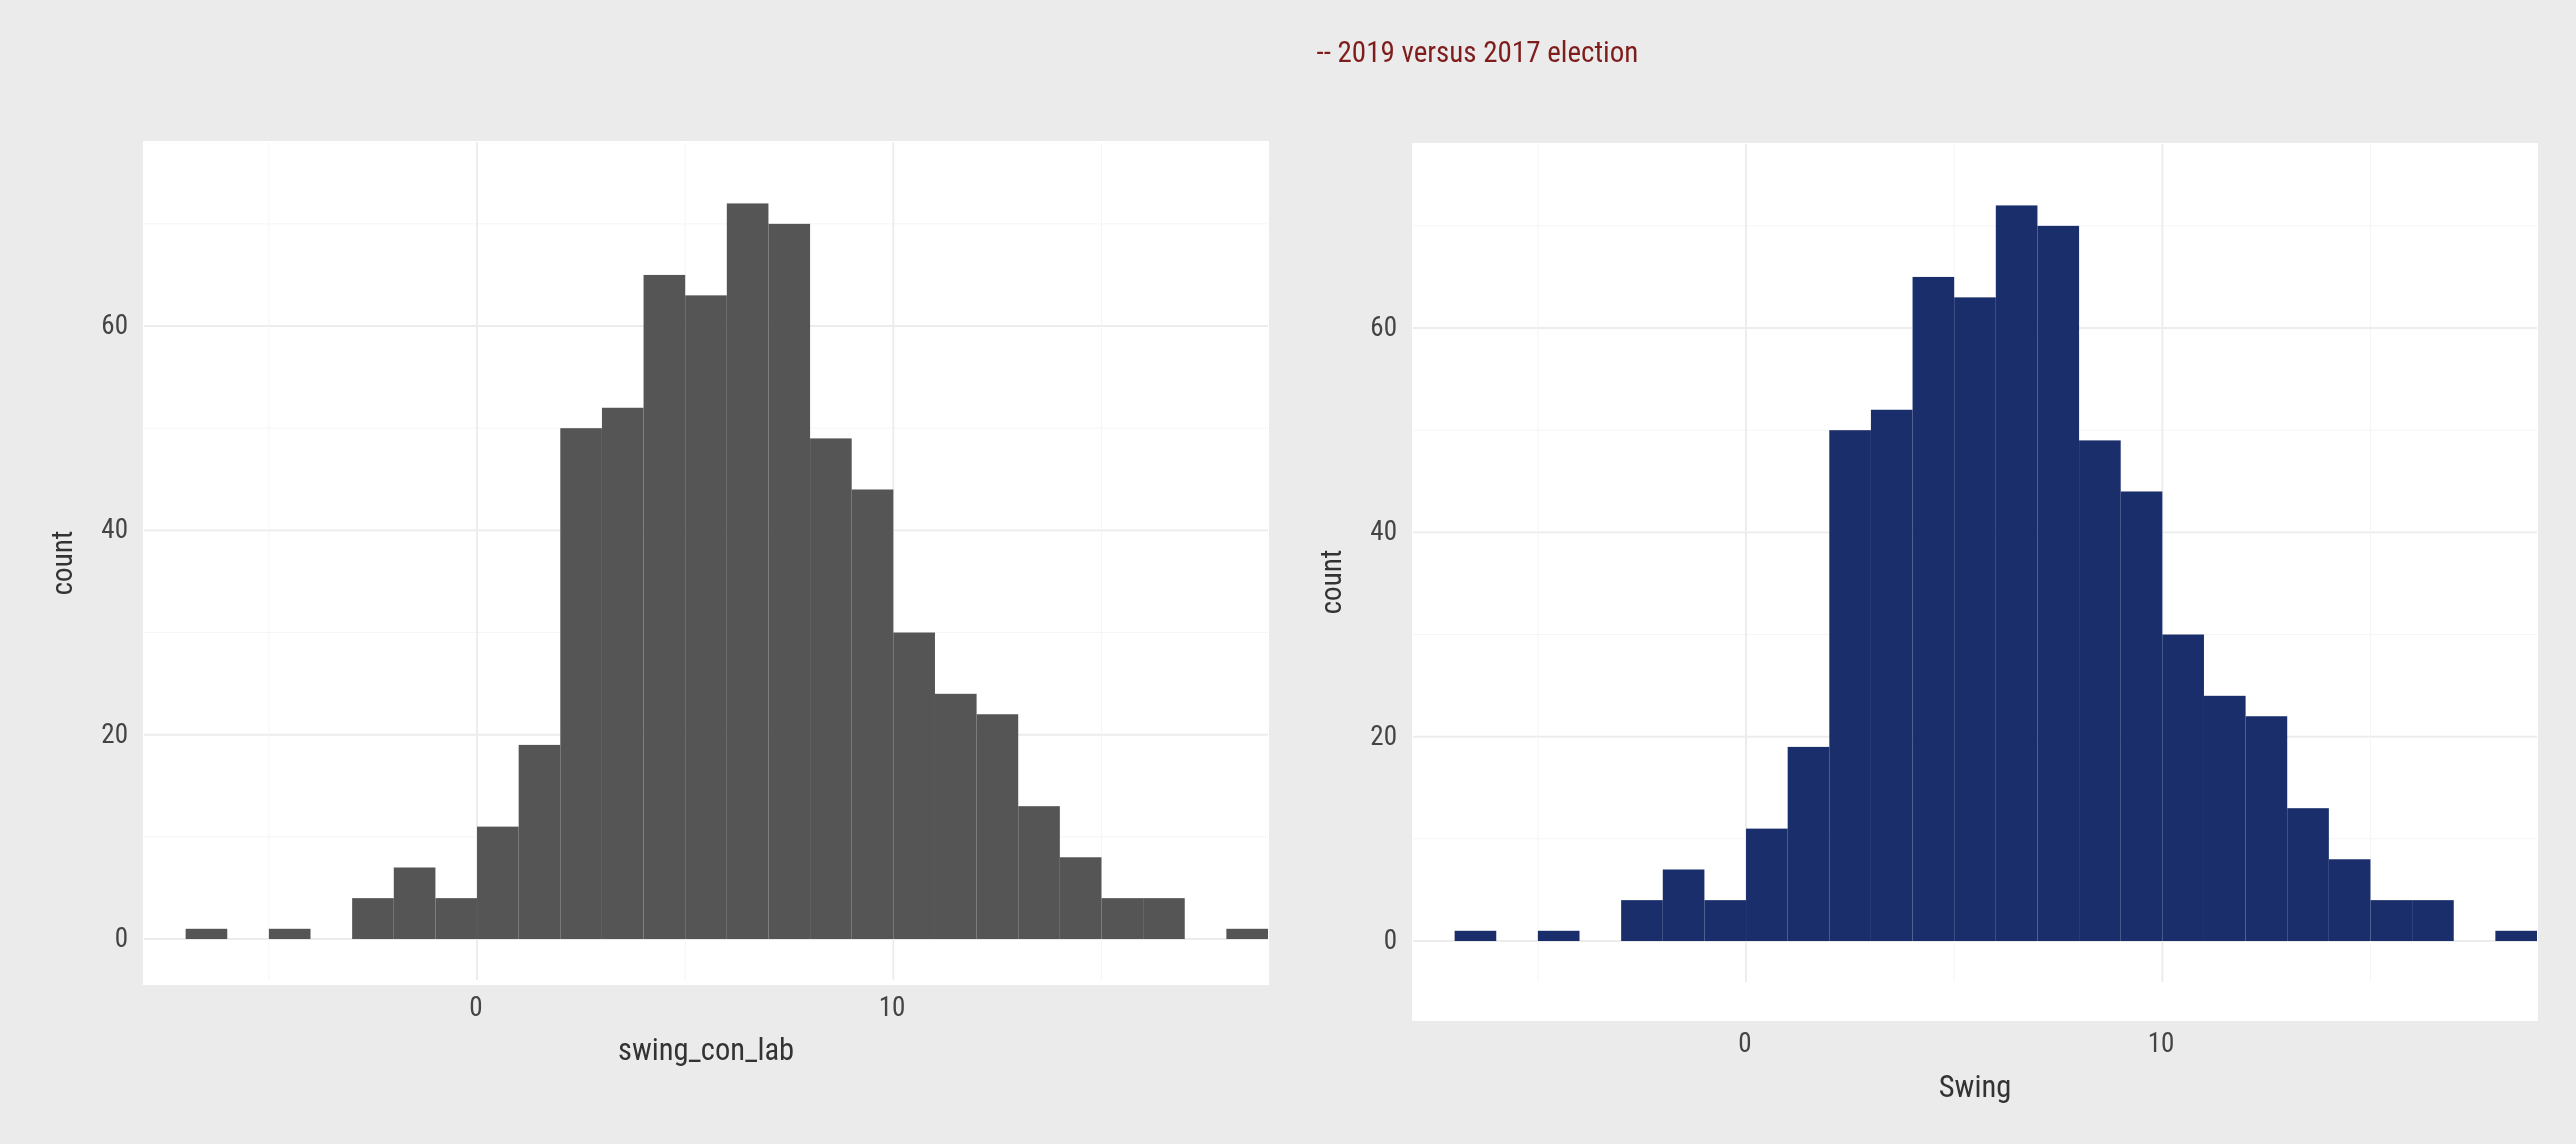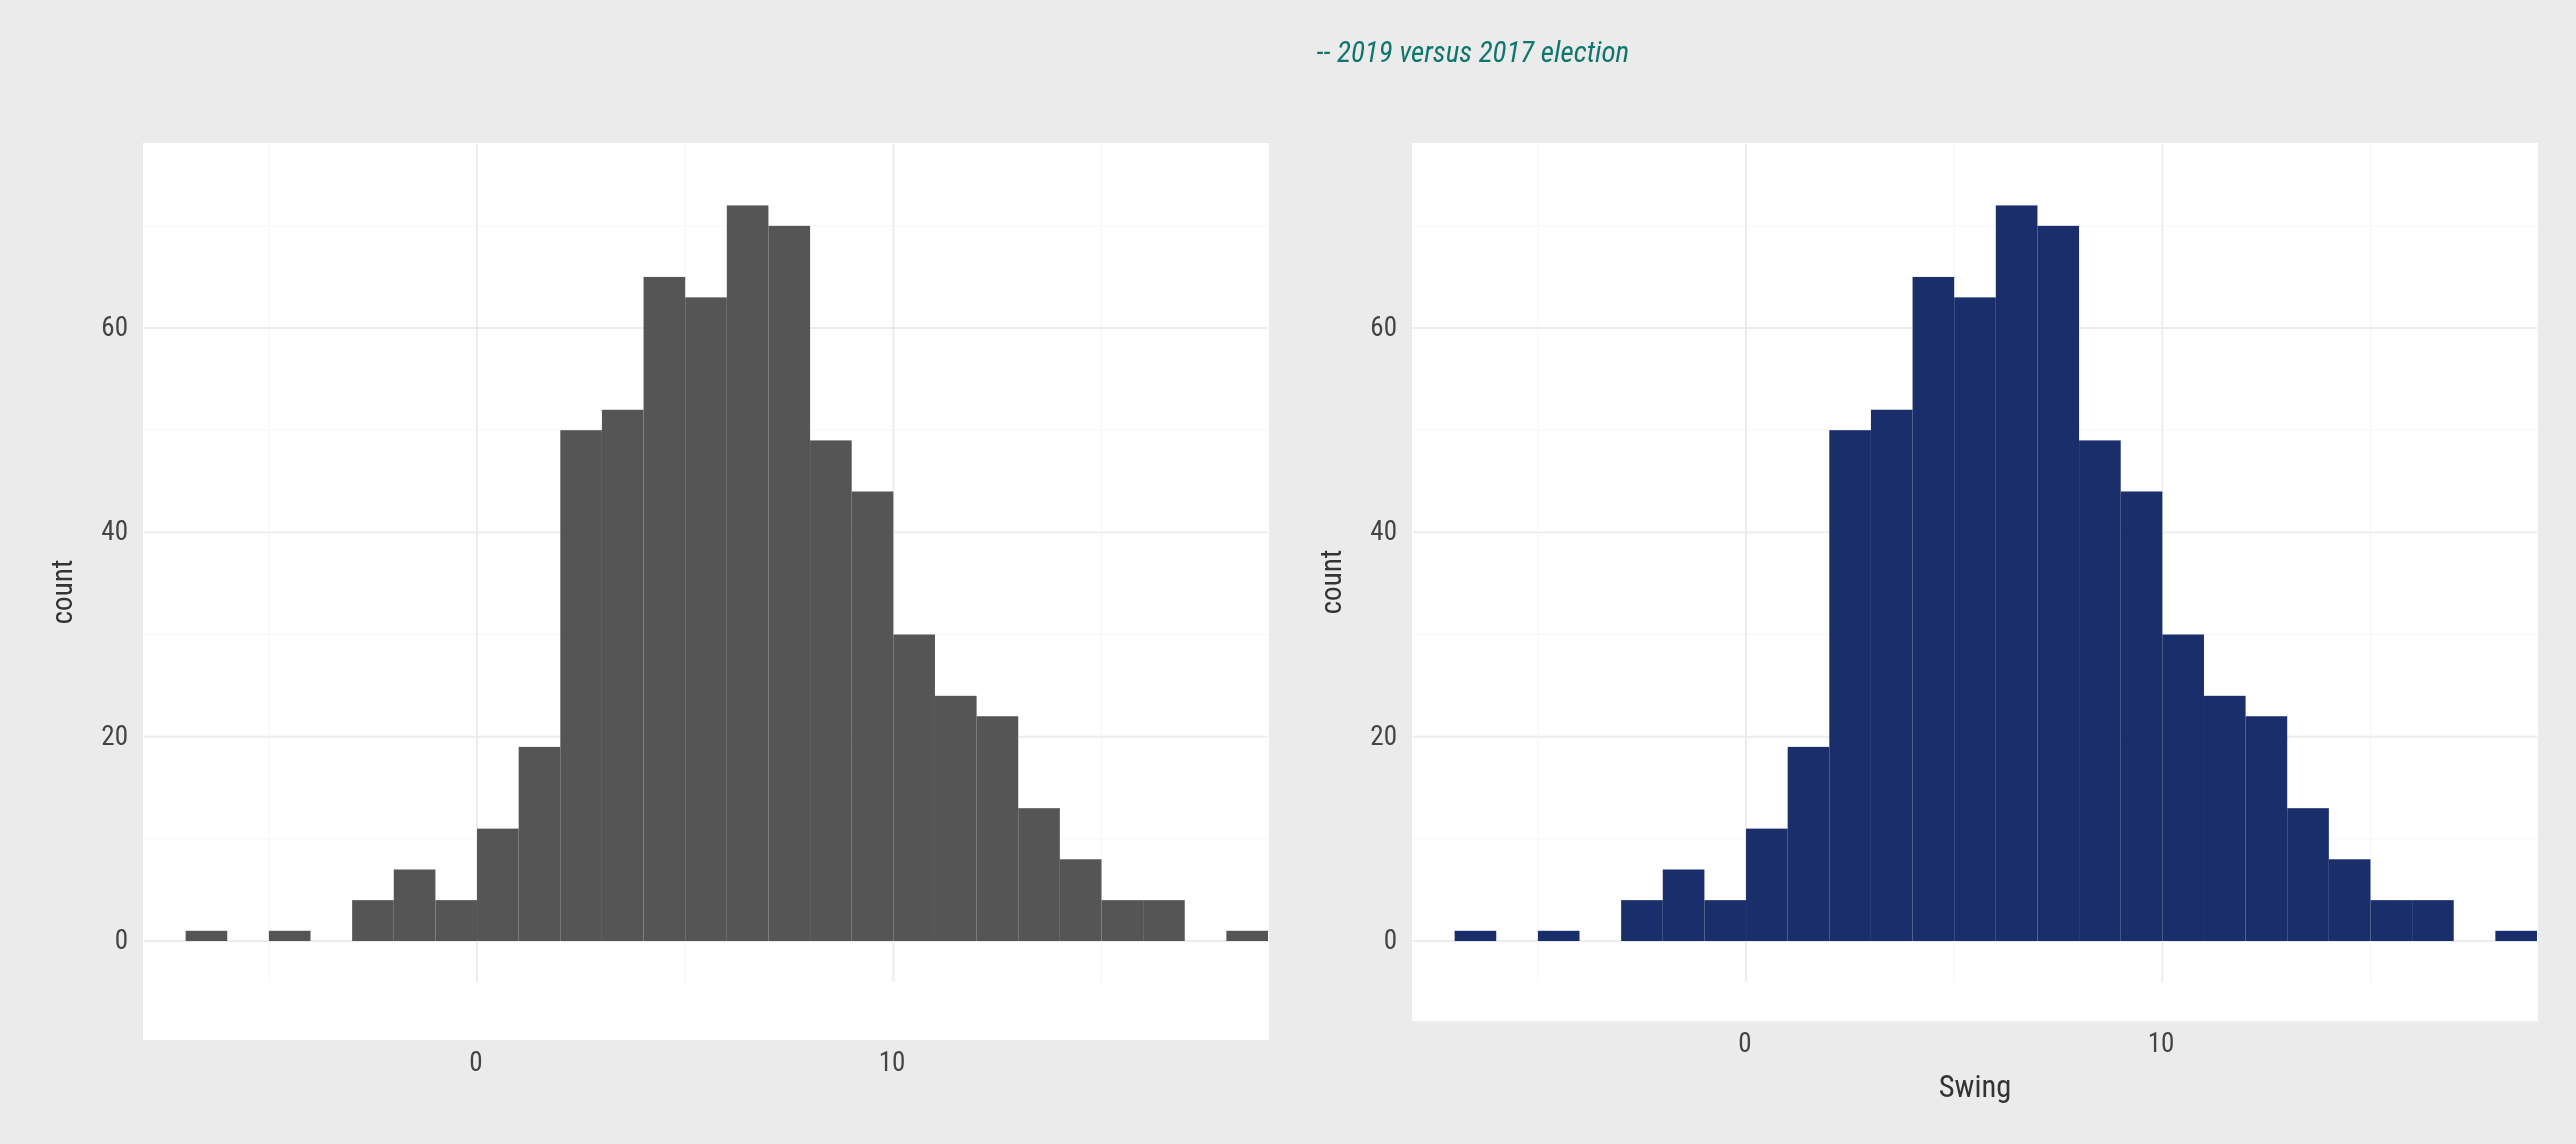--- a/index.html
+++ b/index.html
@@ -16,21 +16,21 @@
     padding: 29px 38px 19px 38px;
     gap: 38px;
   }
   .cell {
     flex: 1 1 0;
     display: flex;
     flex-direction: column;
   }
   .titles { height: 114px; padding-left: 9.5px; }
   .title { font-size: 38px; color: #222; font-weight: 400; letter-spacing: -0.2px; }
-  .subtitle { font-size: 29px; color: #0f766e; margin-top: 5.7px; font-weight: 400; font-style: italic; }
+  .subtitle { font-size: 29px; color: #7f1d1d; margin-top: 5.7px; font-weight: 400; }
   .spacer-titles { height: 114px; }
   .plot-row {
     flex: 1 1 auto;
     display: flex;
   }
   .yaxis-label-wrap {
     width: 48px;
     display: flex; align-items: center; justify-content: center;
   }
   .yaxis-label {
@@ -137,20 +137,21 @@
             </g>
           </svg></div>
       </div>
       <div class="xaxis-row">
         <div class="xaxis-pad"></div>
         <div class="xtick-area">
           <div class="xtick" style="left: 333px;">0</div>
           <div class="xtick" style="left: 749px;">10</div>
         </div>
       </div>
+      <div class="xaxis-label-row">swing_con_lab</div>
       <div class="caption-row"></div>
     </div>
   <div class="cell" id="cell-1">
       <div class="titles">
         <div class="subtitle">-- 2019 versus 2017 election</div>
       </div>
       <div class="plot-row">
         <div class="yaxis-label-wrap">
           <div class="yaxis-label">count</div>
         </div>

